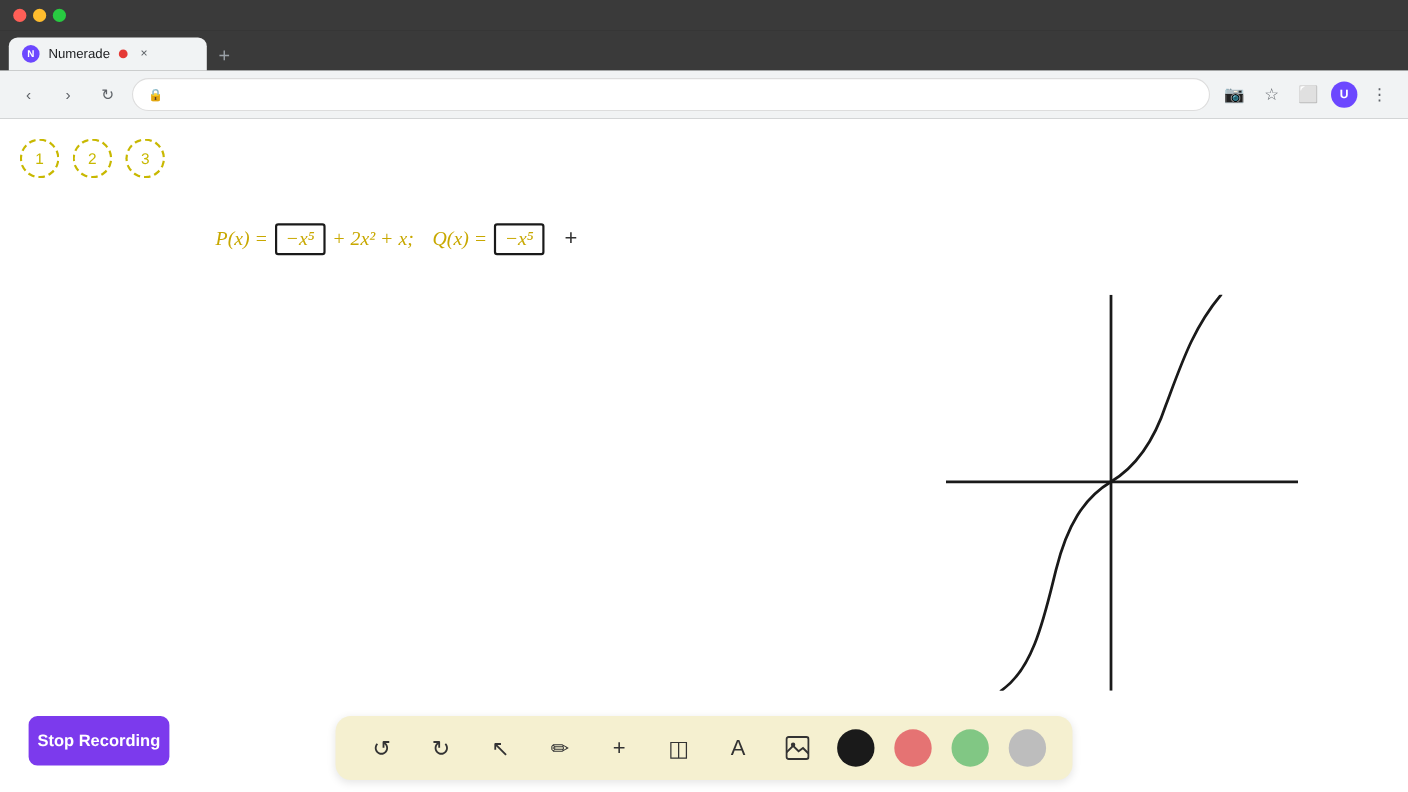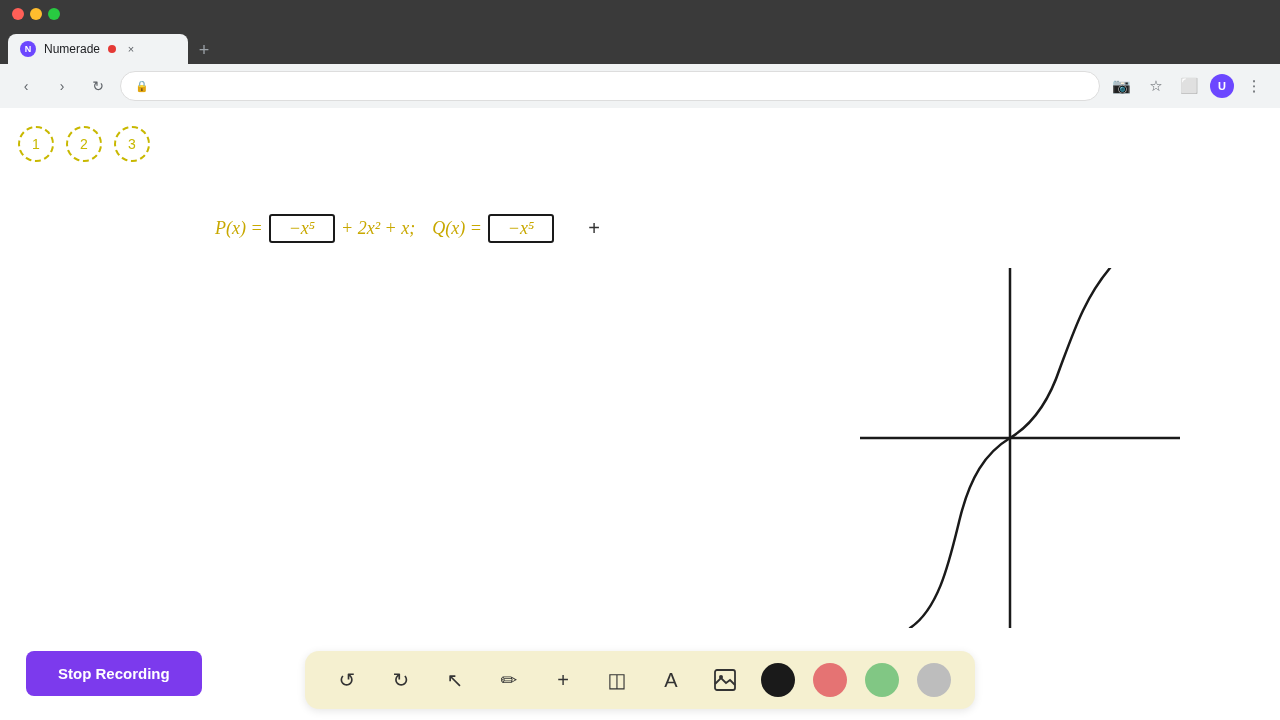--- a/index.html
+++ b/index.html
@@ -135,39 +135,39 @@
       display: flex; align-items: center; justify-content: center;
       font-size: 14px;
       color: #c8b800;
       font-weight: 500;
     }
 
     
     .formula-area {
       position: absolute;
       top: 90px;
-      left: 215px;
-      display: flex;
-      align-items: center;
-      gap: 24px;
+      left: 196px;
+      display: flex;
+      align-items: center;
+      gap: 8px;
     }
     .formula-text {
       font-size: 18px;
       color: #c8a800;
       font-family: 'Times New Roman', Times, serif;
       font-style: italic;
       display: flex;
       align-items: center;
       gap: 4px;
     }
     .formula-box {
       border: 2.5px solid #1a1a1a;
       border-radius: 3px;
-      padding: 2px 18px;
-      margin: 16px 2px;
+      padding: 2px 8px;
+      margin: 5px 2px;
       display: inline-block;
     }
     .formula-plus {
       font-size: 20px;
       color: #333;
       font-style: normal;
       margin-left: 8px;
     }
 
     
@@ -217,21 +217,21 @@
 
     
     .stop-recording-btn {
       position: absolute;
       bottom: 24px;
       left: 26px;
       background: #7c3aed;
       color: white;
       border: none;
       border-radius: 8px;
-      padding: 14px 32px;
+      padding: 14px 8px;
       font-size: 15px;
       font-weight: 600;
       cursor: pointer;
       white-space: nowrap;
     }
   </style>
 </head>
 <body>
 
 <div class="browser-chrome">

